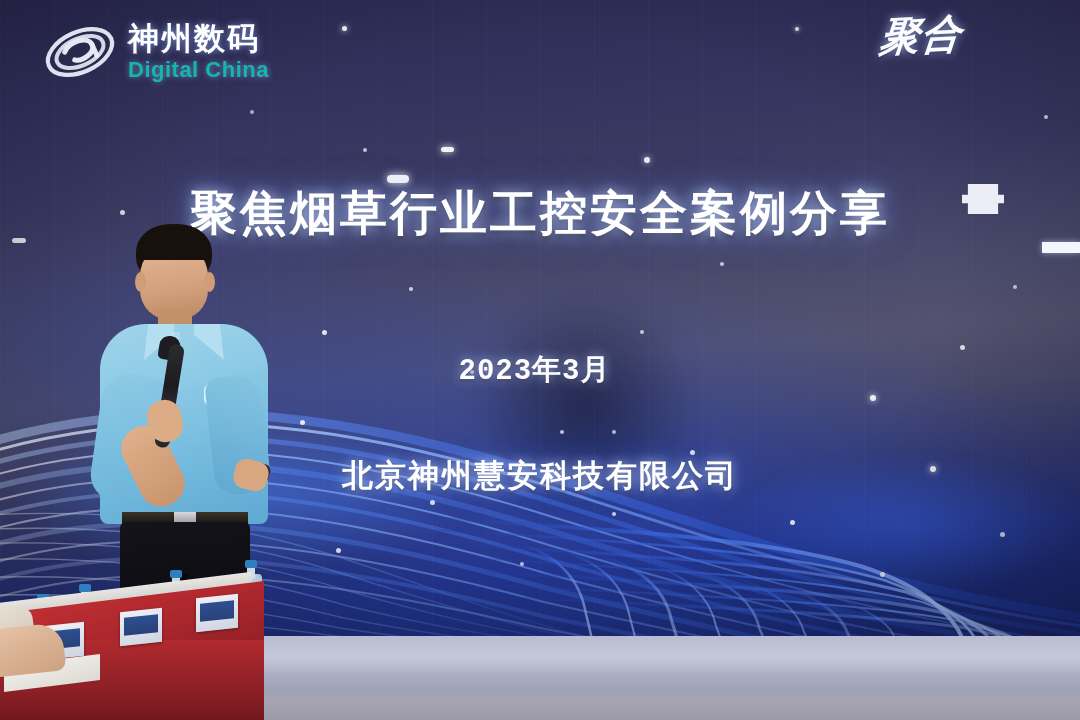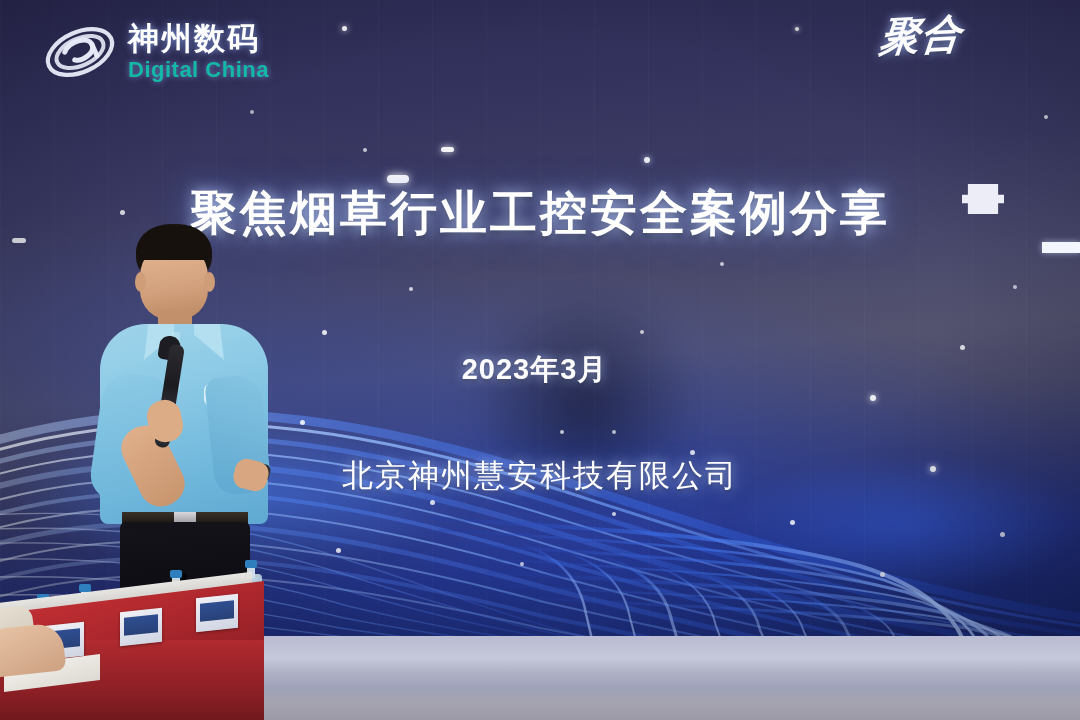--- a/index.html
+++ b/index.html
@@ -90,24 +90,25 @@
   
   .slide-title{
     position:absolute;left:0;top:182px;width:1080px;text-align:center;
     color:#ffffff;font-size:47px;font-weight:bold;letter-spacing:3px;
     text-shadow:0 0 14px rgba(190,210,255,.85),0 0 34px rgba(110,150,255,.55),0 3px 5px rgba(0,0,0,.5);
   }
   .slide-date{
     position:absolute;left:0;top:350px;width:1069px;text-align:center;
     color:#fdfdff;font-size:29px;font-weight:bold;letter-spacing:1px;
     text-shadow:0 0 11px rgba(185,205,255,.8),0 2px 4px rgba(0,0,0,.45);
+    font-family:Liberation Mono, monospace;
   }
   .slide-company{
     position:absolute;left:0;top:455px;width:1080px;text-align:center;
-    color:#ffffff;font-size:31px;font-weight:normal;letter-spacing:2px;
+    color:#ffffff;font-size:31px;font-weight:bold;letter-spacing:2px;
     text-shadow:0 0 12px rgba(190,210,255,.85),0 0 26px rgba(110,150,255,.45),0 2px 4px rgba(0,0,0,.45);
   }
 
   
   .edge-marker{
     position:absolute;right:0;top:242px;width:38px;height:11px;background:#f4f6ff;
     box-shadow:0 0 6px rgba(210,220,255,.6);
   }
   .edge-marker2{
     position:absolute;right:76px;top:184px;width:42px;height:30px;

